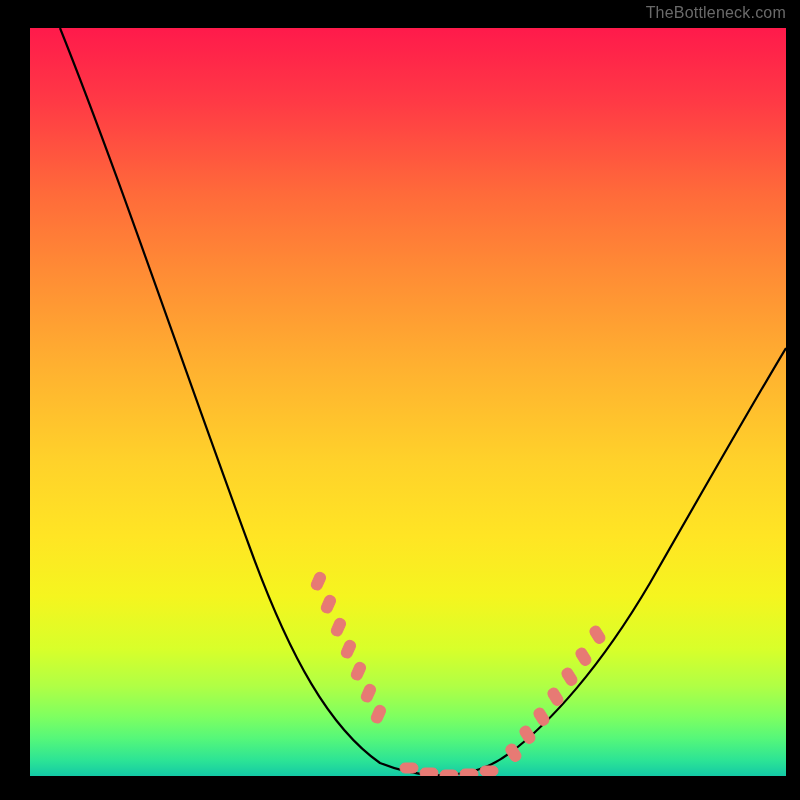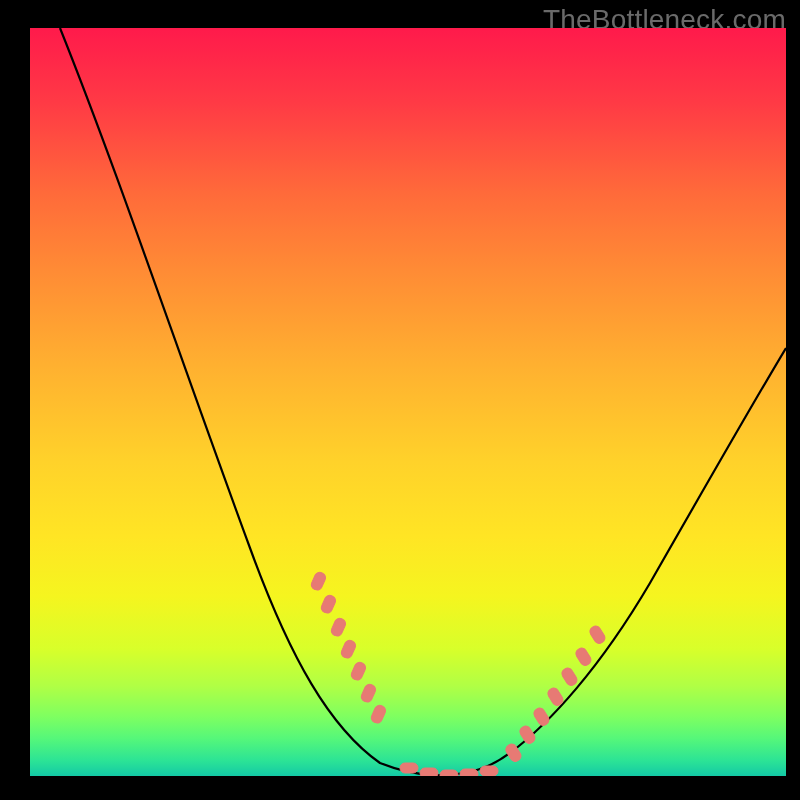--- a/index.html
+++ b/index.html
@@ -45,21 +45,21 @@
       #55f77a 95%,
       #2be396 98%,
       #13c9a6 100%
     );
   }
   .watermark {
     position: absolute;
     top: 4px;
     right: 14px;
     color: #6a6a6a;
-    font-size: 28px;
+    font-size: 16px;
     font-weight: 500;
     letter-spacing: 0.2px;
     user-select: none;
   }
   svg.curve {
     position: absolute;
     inset: 0;
   }
 </style>
 </head>

